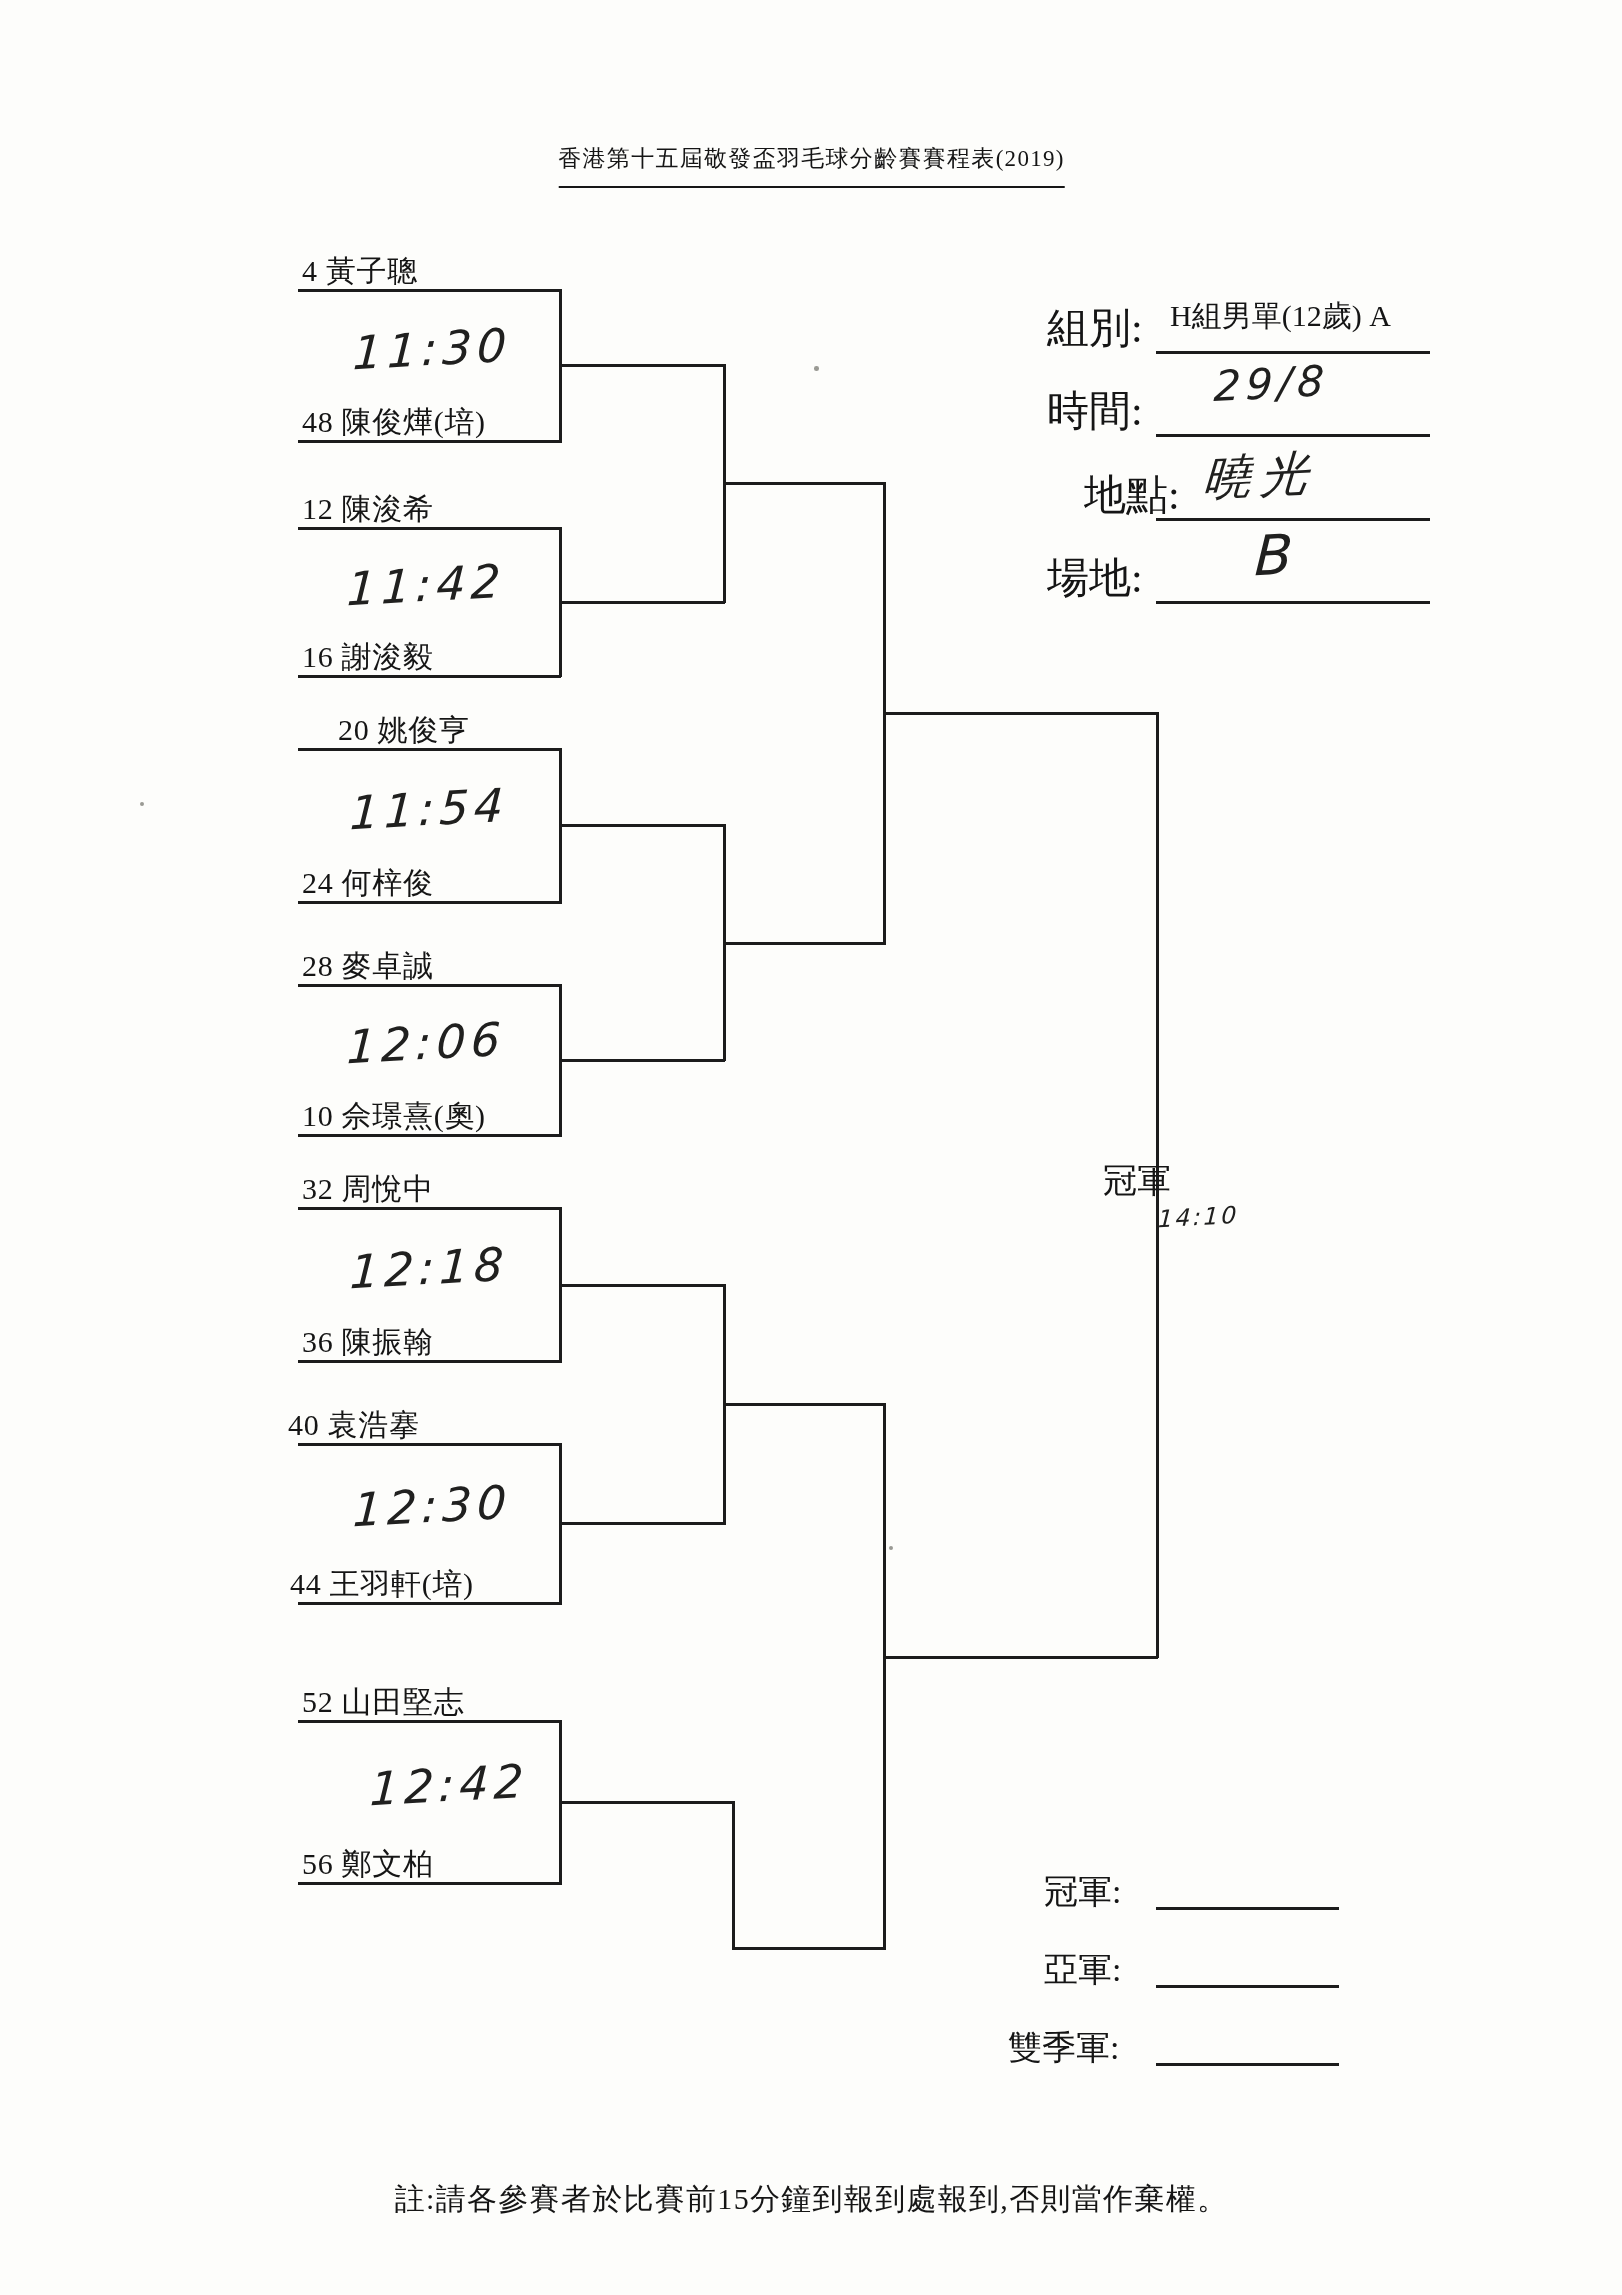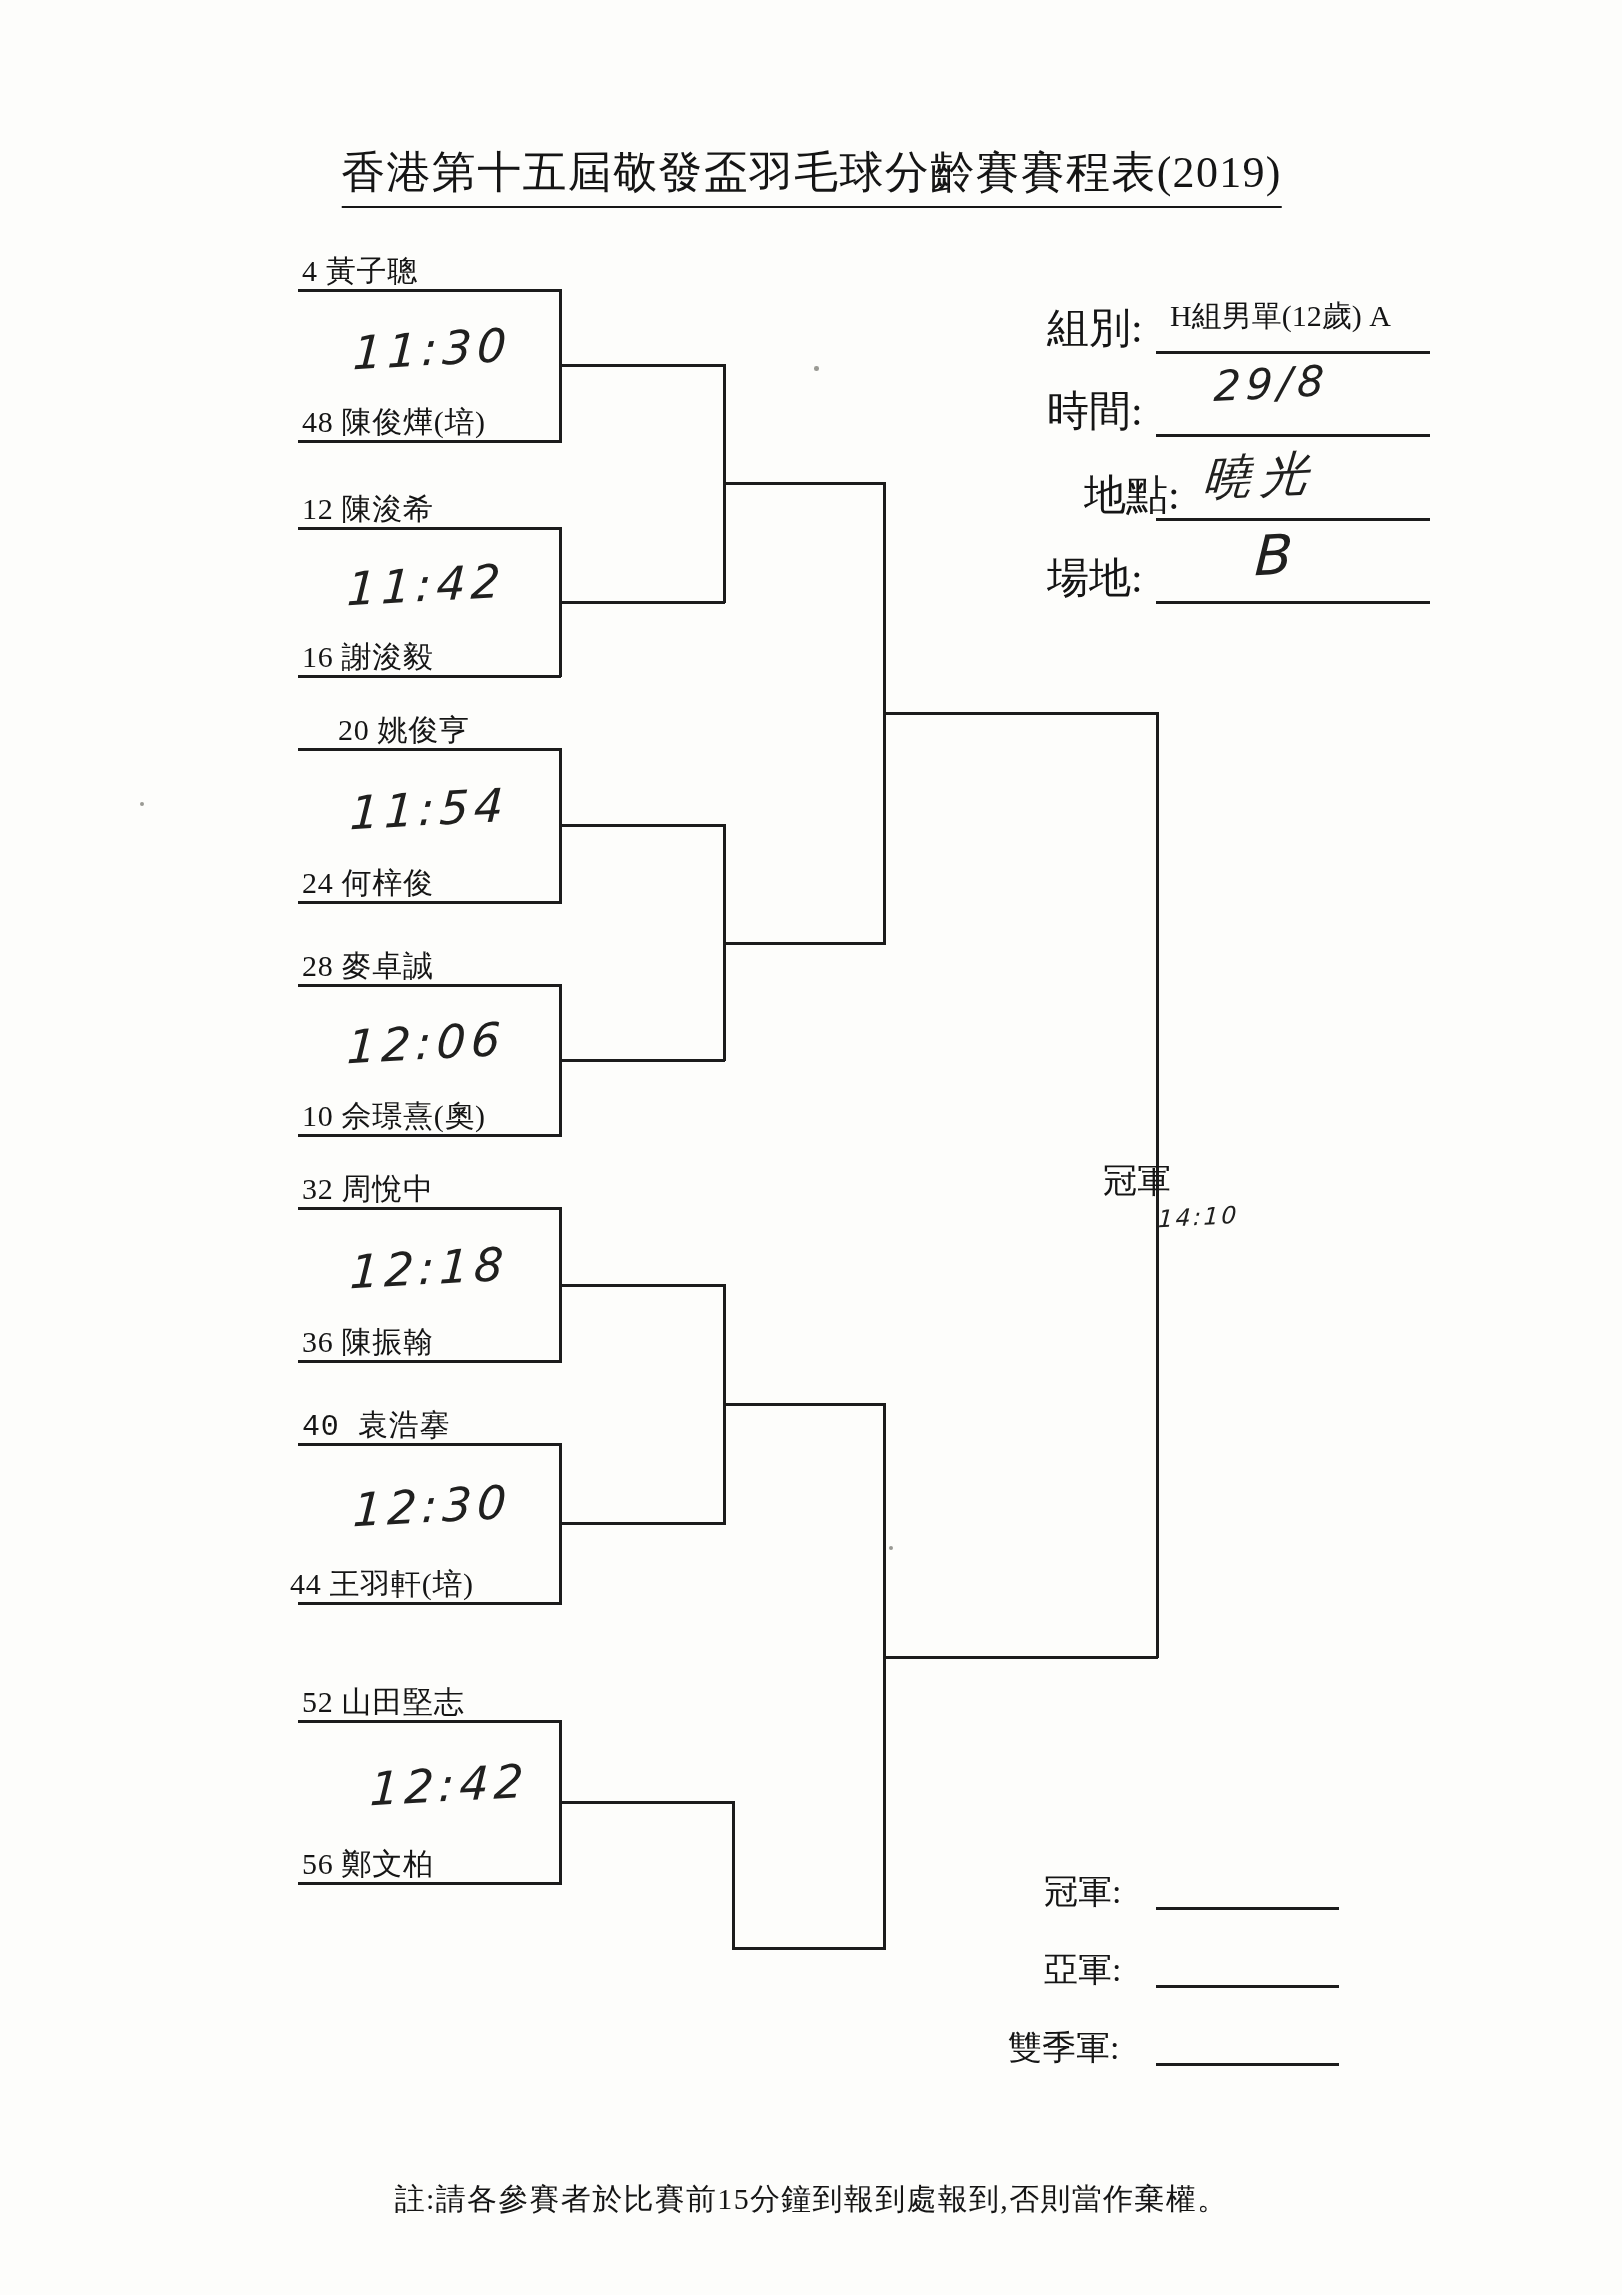--- a/index.html
+++ b/index.html
@@ -7,22 +7,22 @@
   body { font-family:"Liberation Serif","DejaVu Serif",serif; }
   #page {
     position:relative; width:1623px; height:2295px;
     background:#fdfdfb; overflow:hidden; margin:0 auto;
     color:#151515;
   }
   .hline { position:absolute; height:2.6px; background:#1c1c1c; }
   .vline { position:absolute; width:2.6px; background:#1c1c1c; }
   .title {
     position:absolute; left:50%; top:143px; transform:translateX(-50%);
-    font-size:44px; letter-spacing:1.3px; white-space:nowrap;
-    border-bottom:2.6px solid #161616; padding-bottom:4px;
+    font-size:23px; letter-spacing:1.3px; white-space:nowrap;
+    border-bottom:2.6px solid #161616; padding-bottom:12px;
   }
   .name {
     position:absolute; font-size:30px; letter-spacing:0.7px; white-space:nowrap;
   }
   .label { position:absolute; font-size:42px; white-space:nowrap; }
   .info-value { position:absolute; font-size:30px; white-space:nowrap; }
   .hw {
     position:absolute; white-space:nowrap;
     font-family:"DejaVu Sans","Liberation Sans",sans-serif;
     font-style:italic; color:#20201f;
@@ -107,21 +107,21 @@
   <div class="name" style="left:302px;top:863px;">24 何梓俊</div>
 
   <div class="name" style="left:302px;top:946px;">28 麥卓誠</div>
   <div class="hw time" style="left:347px;top:1016px;">12:06</div>
   <div class="name" style="left:302px;top:1096px;">10 佘璟熹(奧)</div>
 
   <div class="name" style="left:302px;top:1169px;">32 周悅中</div>
   <div class="hw time" style="left:350px;top:1241px;">12:18</div>
   <div class="name" style="left:302px;top:1322px;">36 陳振翰</div>
 
-  <div class="name" style="left:302px;top:1405px;font-family:Liberation Mono, monospace;">40 袁浩搴</div>
+  <div class="name" style="left:288px;top:1405px;">40 袁浩搴</div>
   <div class="hw time" style="left:353px;top:1479px;">12:30</div>
   <div class="name" style="left:290px;top:1564px;">44 王羽軒(培)</div>
 
   <div class="name" style="left:302px;top:1682px;">52 山田堅志</div>
   <div class="hw time" style="left:370px;top:1758px;">12:42</div>
   <div class="name" style="left:302px;top:1844px;">56 鄭文柏</div>
 
   <div class="champ-label" style="left:1103px;top:1158px;">冠軍</div>
   <div class="hw" style="left:1158px;top:1203px;font-size:23.6px;letter-spacing:2.6px;">14:10</div>
 

